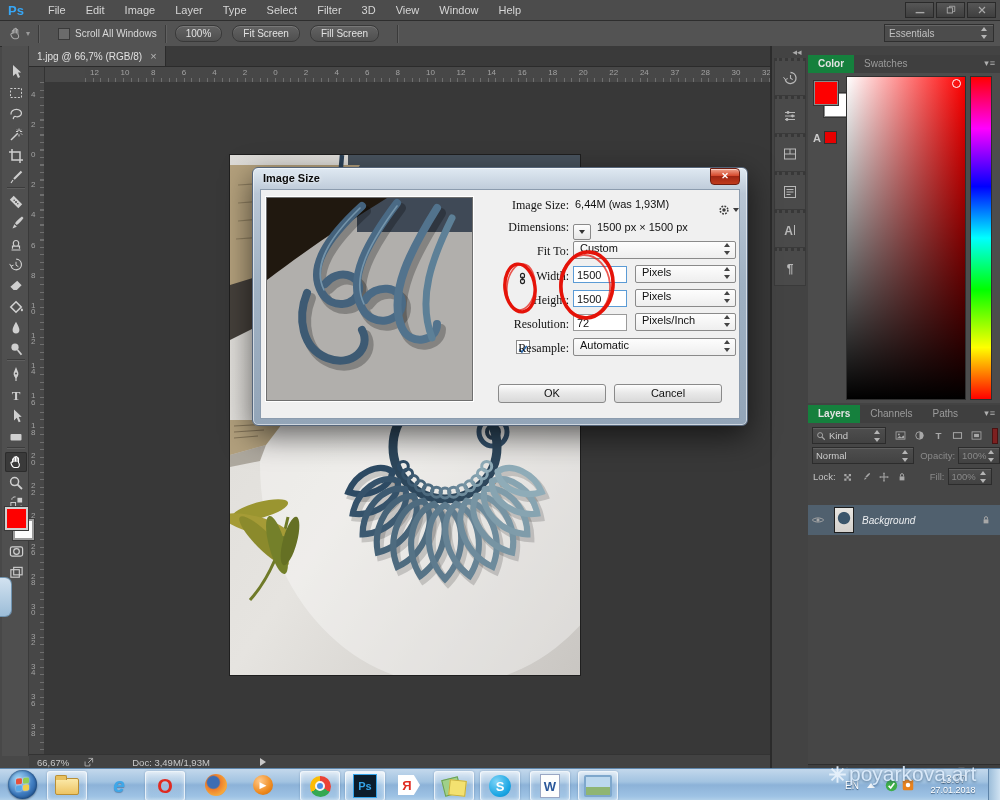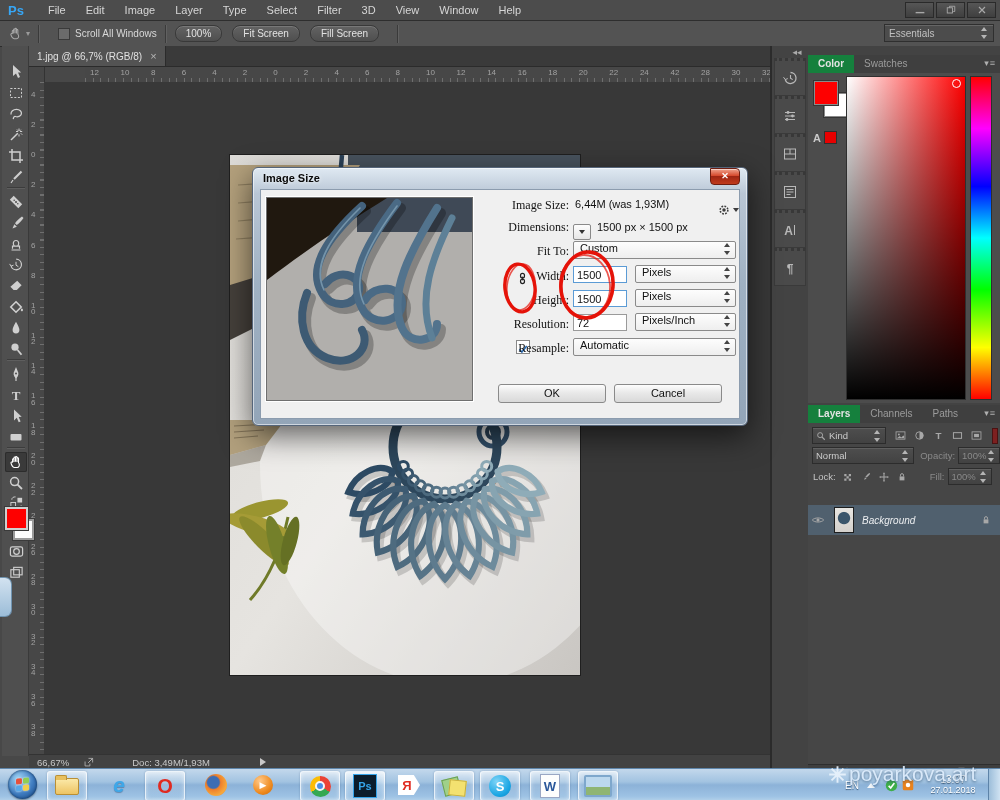--- a/index.html
+++ b/index.html
@@ -413,21 +413,21 @@
       <span class="htick" style="left: 279.95px;">6</span>
       <span class="htick" style="left: 310.5px;">8</span>
       <span class="htick" style="left: 341.05px;">10</span>
       <span class="htick" style="left: 371.6px;">12</span>
       <span class="htick" style="left: 402.15px;">14</span>
       <span class="htick" style="left: 432.7px;">16</span>
       <span class="htick" style="left: 463.25px;">18</span>
       <span class="htick" style="left: 493.8px;">20</span>
       <span class="htick" style="left: 524.35px;">22</span>
       <span class="htick" style="left: 554.9px;">24</span>
-      <span class="htick" style="left: 585.45px;">42</span>
+      <span class="htick" style="left: 585.45px;">37</span>
       <span class="htick" style="left: 616px; text-align: right;">28</span>
       <span class="htick" style="left: 646.55px;">30</span>
       <span class="htick" style="left: 677.1px;">32</span>
       <span class="htick" style="left: 707.65px;">34</span>
     </div>
   <div id="ruler-left" class="abs">
       <span class="vtick" style="top: 10px;">4</span>
       <span class="vtick" style="top: 40.1px;">2</span>
       <span class="vtick" style="top: 70.2px;">0</span>
       <span class="vtick" style="top: 100.3px;">2</span>

